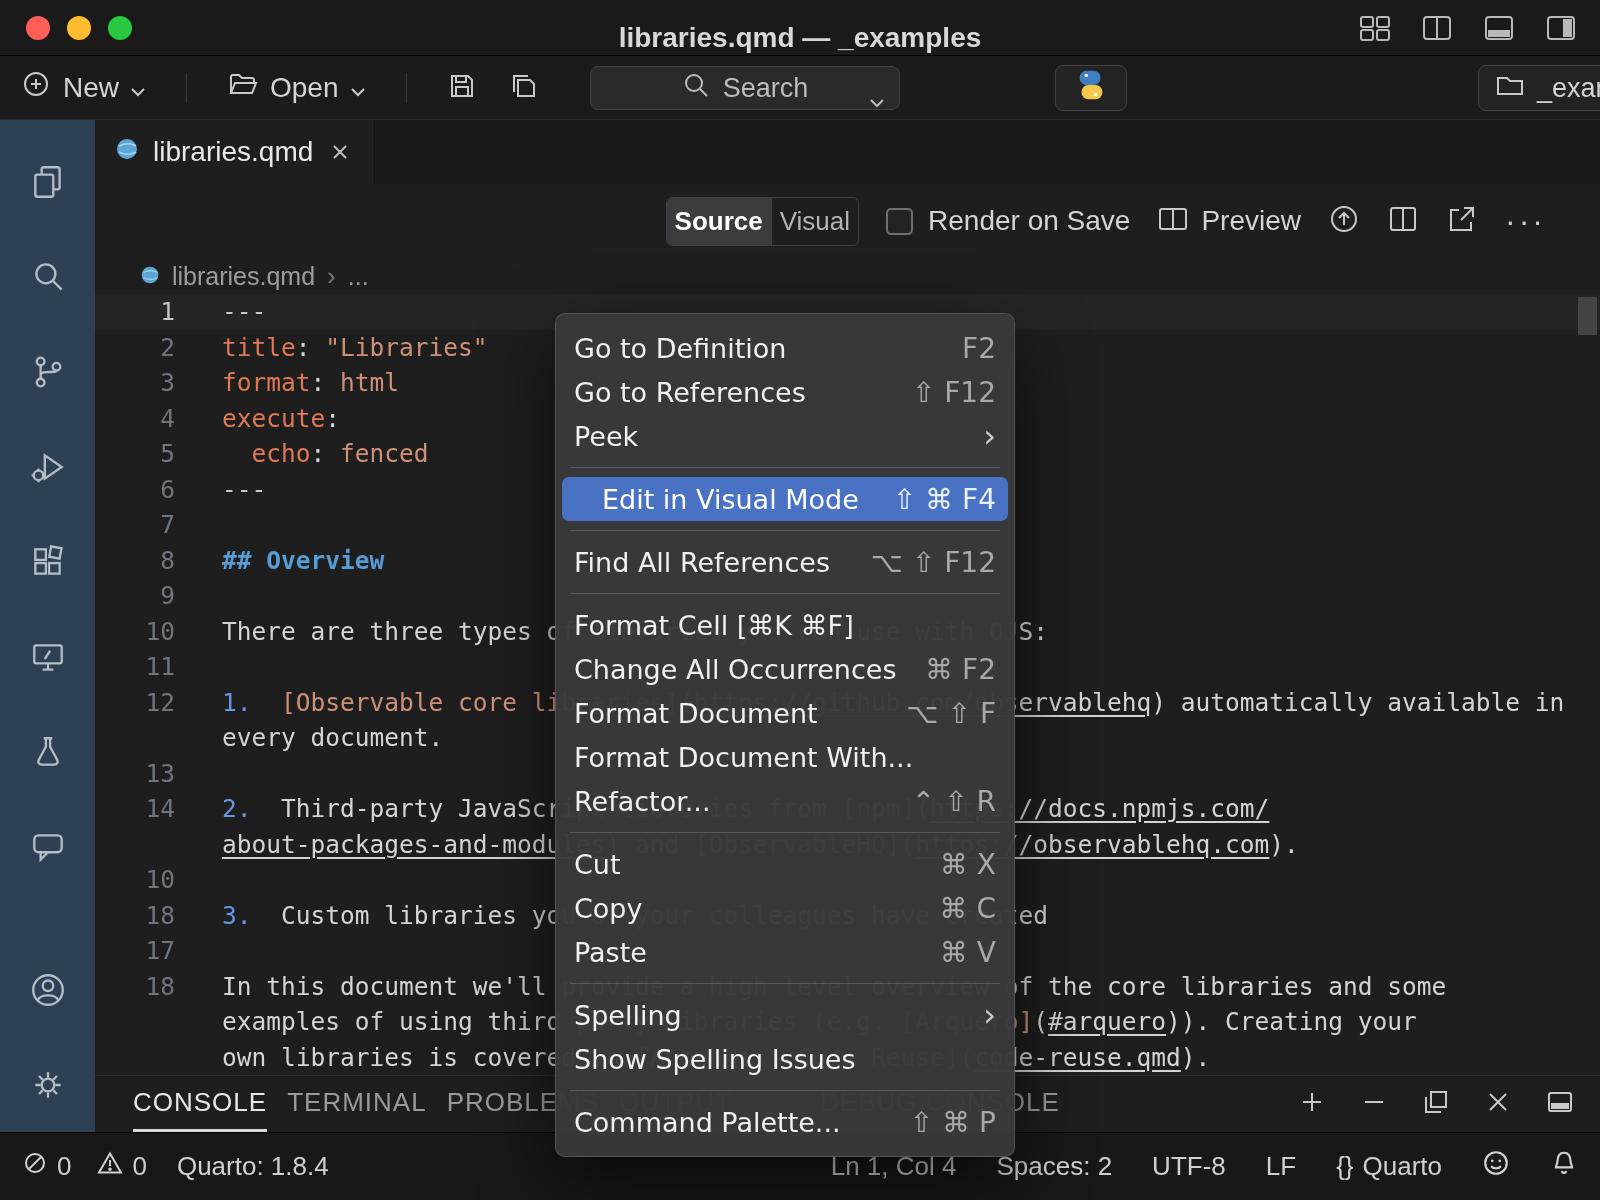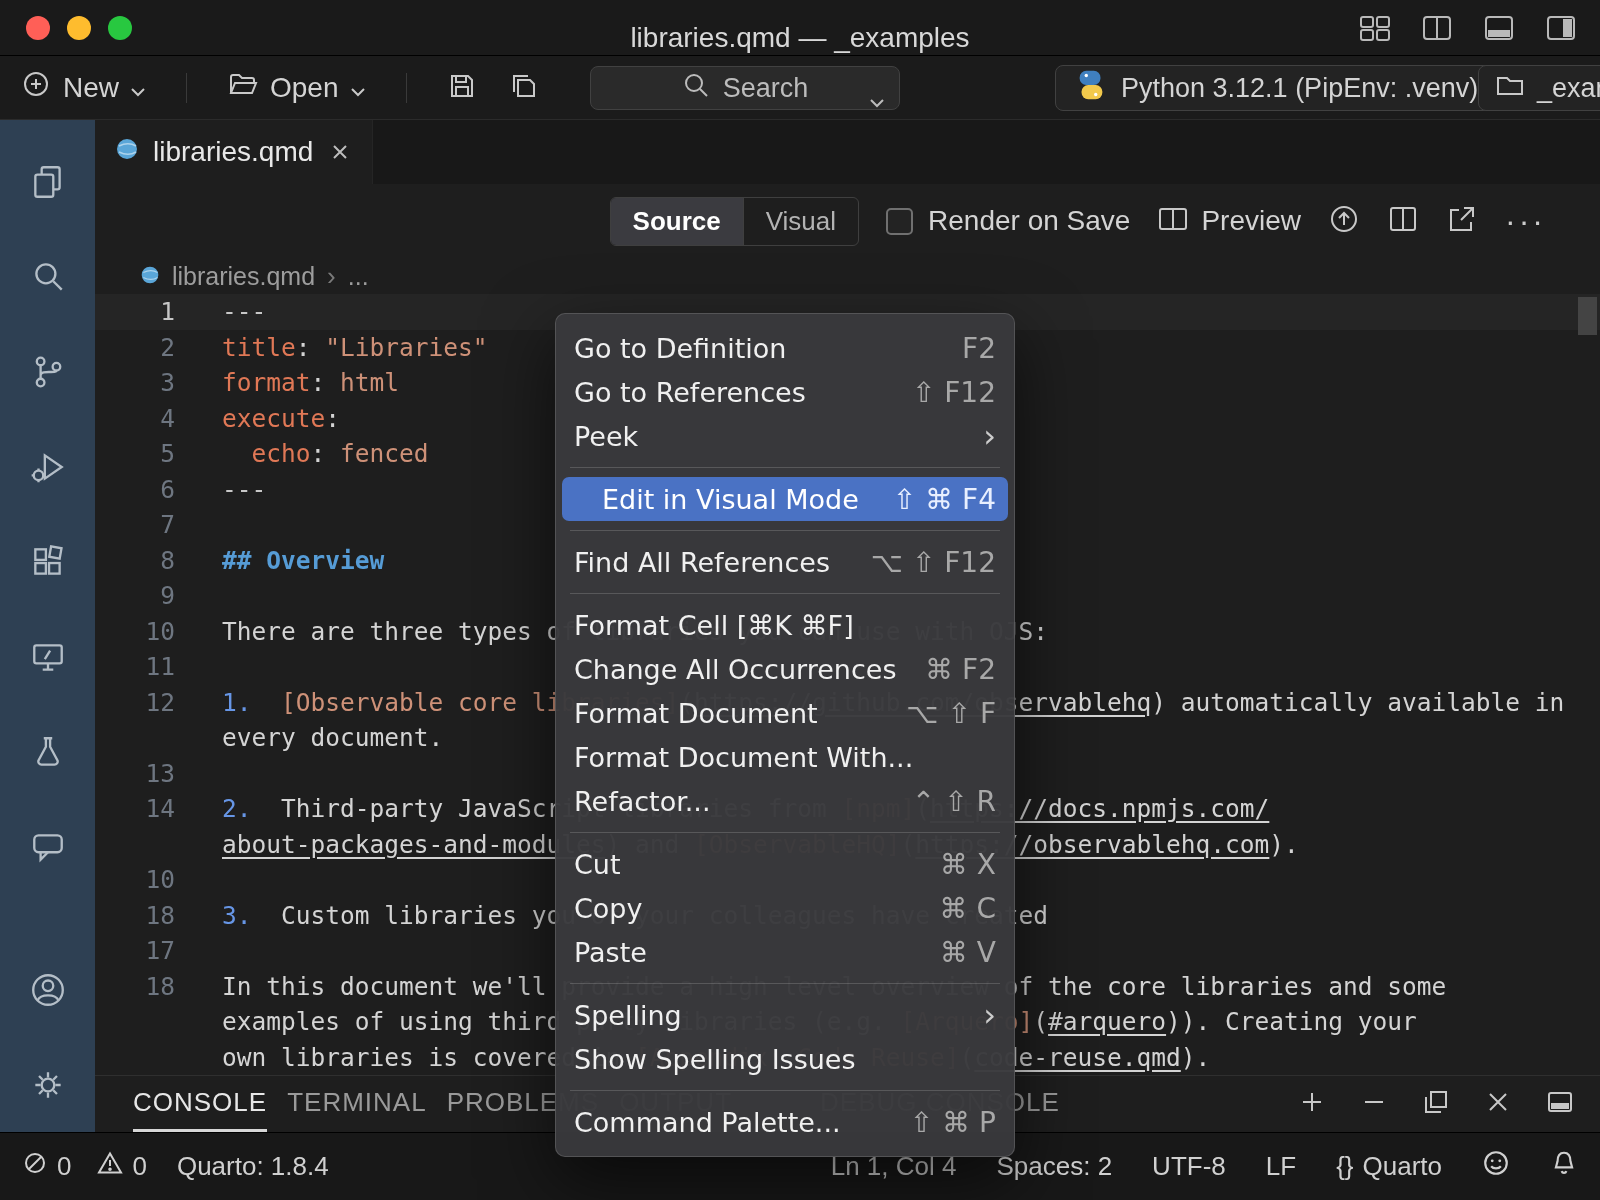--- a/index.html
+++ b/index.html
@@ -6,21 +6,21 @@
   html,body { background:#000; }
   .window{
     position:relative; width:1600px; height:1200px; overflow:hidden;
     background:#1e1e1e; font-family:"Liberation Sans",sans-serif; color:#d4d4d4;
   }
   
   .titlebar{height:56px;background:#1a1a1a;display:flex;align-items:center;justify-content:center;position:relative;border-bottom:1px solid #000;}
   .lights{position:absolute;left:26px;top:16px;display:flex;gap:17px;}
   .light{width:24px;height:24px;border-radius:50%;}
   .light.red{background:#ff5f57;} .light.yellow{background:#febc2e;} .light.green{background:#28c840;}
-  .wtitle{font-size:28px;font-weight:normal;color:#d8d8d8;margin-top:20px;}
+  .wtitle{font-size:28px;font-weight:bold;color:#d8d8d8;margin-top:20px;}
   .tb-icons{position:absolute;right:22px;display:flex;gap:28px;align-items:center;}
   .tb-icons svg{display:block;}
   
   .toolbar{height:64px;background:#1b1b1b;border-bottom:1px solid #2b2b2b;display:flex;align-items:center;position:relative;}
   .tleft{display:flex;align-items:center;gap:32px;padding-left:22px;}
   .tbtn{display:flex;align-items:center;gap:11px;color:#d4d4d4;font-size:28px;}
   .tdiv{width:1px;height:30px;background:#3a3a3a;margin:0 8px;}
   .navbtns{display:flex;align-items:center;gap:42px;margin-left:26px;}
   .searchbox{position:absolute;left:590px;top:10px;width:310px;height:44px;background:#2a2a2a;border:1px solid #414141;border-radius:8px;display:flex;align-items:center;justify-content:center;gap:13px;color:#bcbcbc;font-size:27px;}
   .searchbox .box-caret{position:absolute;right:14px;top:17px;}
@@ -32,21 +32,21 @@
   .aicon{width:95px;height:95px;display:flex;align-items:center;justify-content:center;opacity:.88;}
   .aspacer{flex:1;}
   .editor-col{flex:1;display:flex;flex-direction:column;min-width:0;background:#1e1e1e;}
   
   .tabstrip{height:64px;background:#181818;display:flex;flex:none;}
   .tab{width:278px;background:#1e1e1e;display:flex;align-items:center;gap:14px;padding:0 20px;color:#e8e8e8;font-size:28px;border-right:1px solid #252525;}
   .tab .tclose{margin-left:auto;display:flex;}
   
   .eactions{height:74px;display:flex;align-items:center;justify-content:flex-end;gap:27px;padding-right:54px;flex:none;}
   .toggle{display:flex;border:1px solid #3f3f3f;border-radius:6px;overflow:hidden;font-size:26px;}
-  .tseg{padding:8px 22px;color:#b3b3b3;}
+  .tseg{padding:8px 8px;color:#b3b3b3;}
   .tseg.sel{background:#3b3b40;color:#ffffff;font-weight:bold;}
   .tseg + .tseg{border-left:1px solid #3f3f3f;}
   .chkgrp{display:flex;align-items:center;gap:15px;}
   .chk{width:27px;height:27px;border:2px solid #707070;border-radius:5px;background:#232323;}
   .alabel{color:#d4d4d4;font-size:28px;white-space:nowrap;}
   .pvgrp{display:flex;align-items:center;gap:12px;}
   .more{color:#cccccc;font-size:32px;letter-spacing:3px;line-height:1;}
   
   .breadcrumb{height:36px;display:flex;align-items:center;gap:12px;padding-left:45px;color:#9d9d9d;font-size:25px;flex:none;}
   .bsep{color:#7a7a7a;font-size:26px;}
@@ -185,21 +185,20 @@
           </svg></span>
     </div>
 
     <div class="interp">
       <span><svg width="34" height="34" viewBox="0 0 36 36">
             <rect x="6" y="3" width="22" height="15" rx="7" fill="#3f7fbf"></rect>
             <rect x="8" y="18" width="22" height="15" rx="7" fill="#f2c94c"></rect>
             <circle cx="13" cy="8" r="1.8" fill="#fff"></circle>
             <circle cx="23" cy="28" r="1.8" fill="#fff"></circle>
           </svg></span>
-      <span>Python 3.12.1 (PipEnv: .venv)</span>
     </div>
 
     <div class="workspace">
       <span><svg width="30" height="28" viewBox="0 0 30 28" fill="none" stroke="#c9c9c9" stroke-width="2">
             <path d="M3 7 h9 l3 3 h12 v13 H3 z"></path>
           </svg></span>
       <span>_examples</span>
     </div>
   </div>
 

